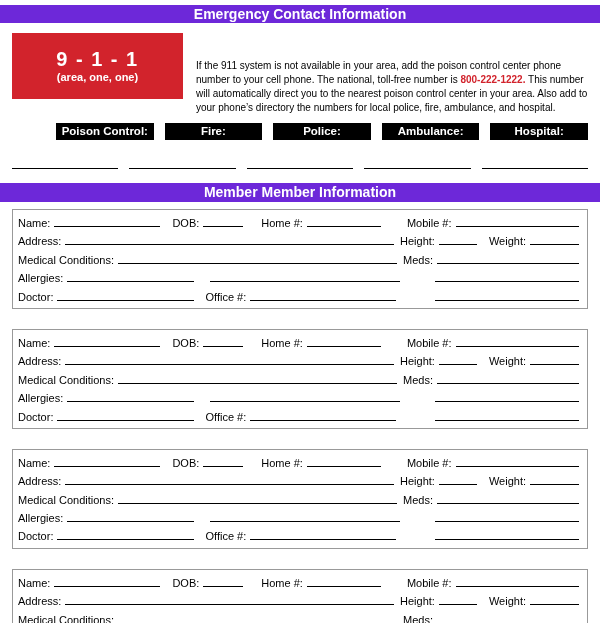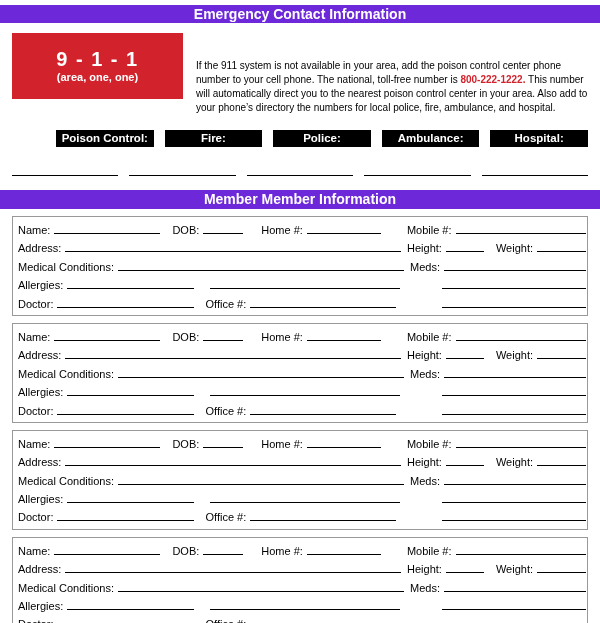--- a/index.html
+++ b/index.html
@@ -29,36 +29,36 @@
     background:var(--red,#d2232c); color:#fff;
     display:flex; flex-direction:column; justify-content:center;
     text-align:center;
   }
   .red-box .num { font-size:20px; font-weight:bold; line-height:23px; letter-spacing:1.5px; }
   .red-box .phonetic { font-size:11px; font-weight:bold; line-height:13px; }
   .red-box .system { font-size:11.8px; font-weight:bold; line-height:15px; }
   .info { flex:1; font-size:10px; line-height:14px;margin-top:26px; }
   .red-bold { color:var(--red,#d2232c); font-weight:bold; }
   
-  .contacts-row { display:flex; gap:11px; margin:15px 12px 0 12px;padding-left:44px; }
+  .contacts-row { display:flex; gap:11px; margin:8px 12px 0 12px;padding-left:44px; }
   .contact-label {
     flex:1; background:#000; color:#fff;
     font-weight:bold; font-size:11.5px;
     text-align:center; height:17px; line-height:17px;
   }
   .contact-lines-row { display:flex; gap:11px; margin:16px 12px 0 12px; }
   .contact-col { flex:1; }
   .contact-line { display:block; height:13px; border-bottom:1.5px solid #000; }
   
   .members { margin:7px 12px 0 12px; }
   .member-box {
     border:1.5px solid #999;
     background:#fff;
-    padding:4px 1px 2px 5px;
-    margin-bottom:7px;
+    padding:4px 8px 2px 5px;
+    margin-bottom:20px;
   }
   .frow {
     display:flex; align-items:baseline;
     height:18.4px; line-height:18.4px;
     white-space:nowrap;
   }
   .lbl { font-size:11px; }
   .line {
     display:inline-block;
     height:12px;

